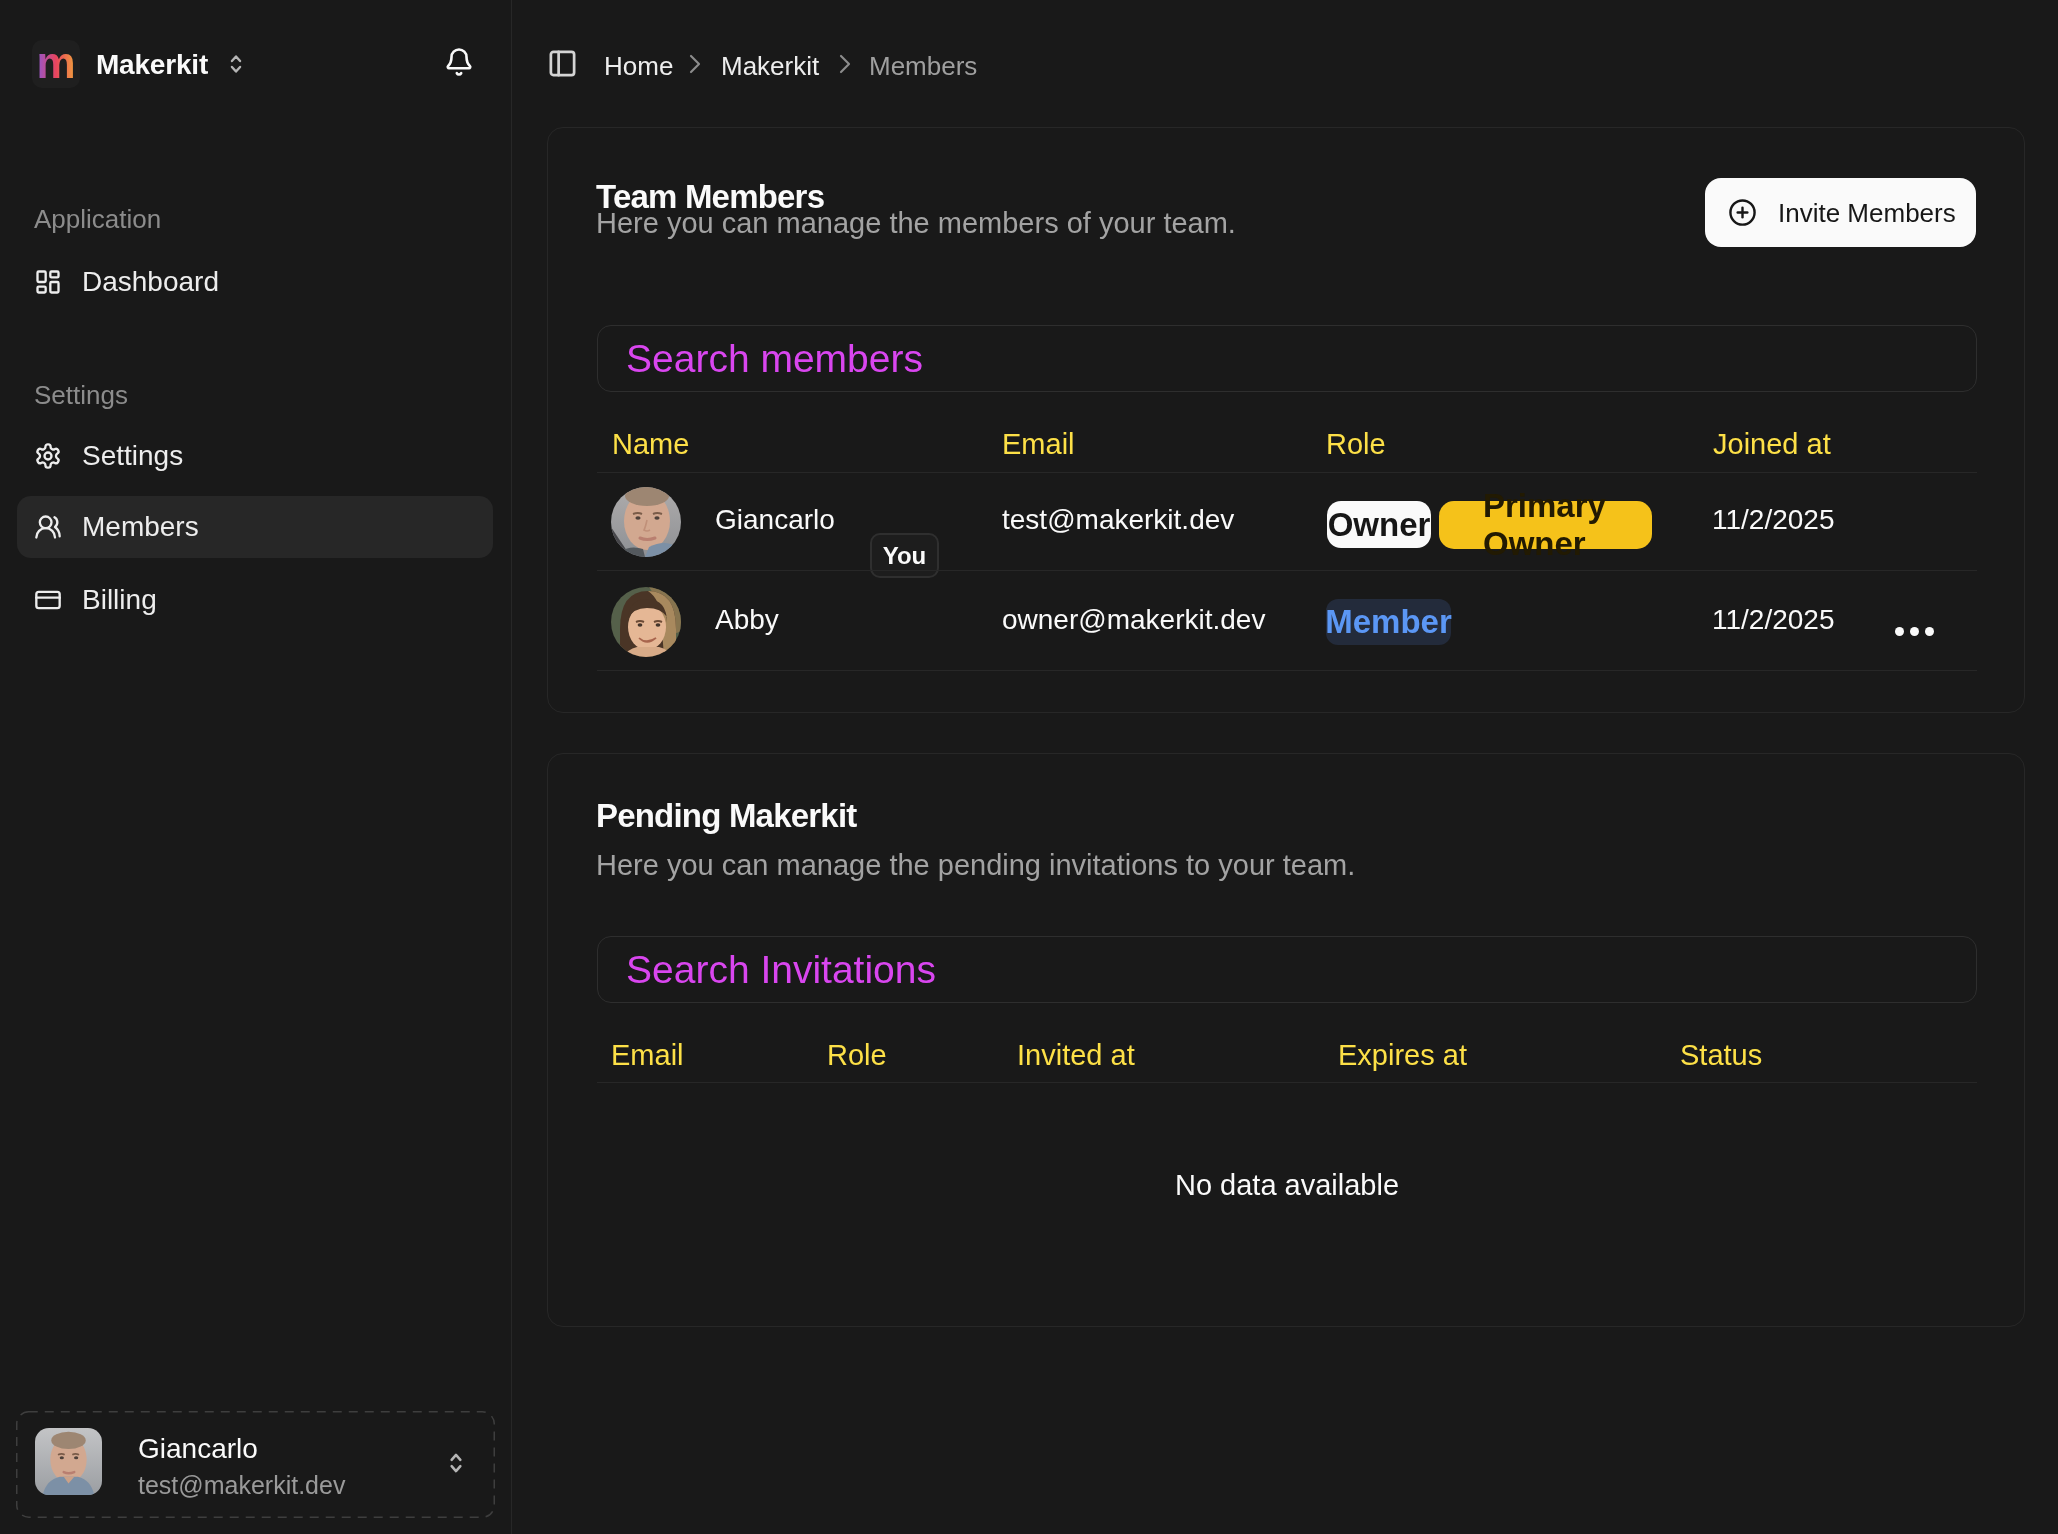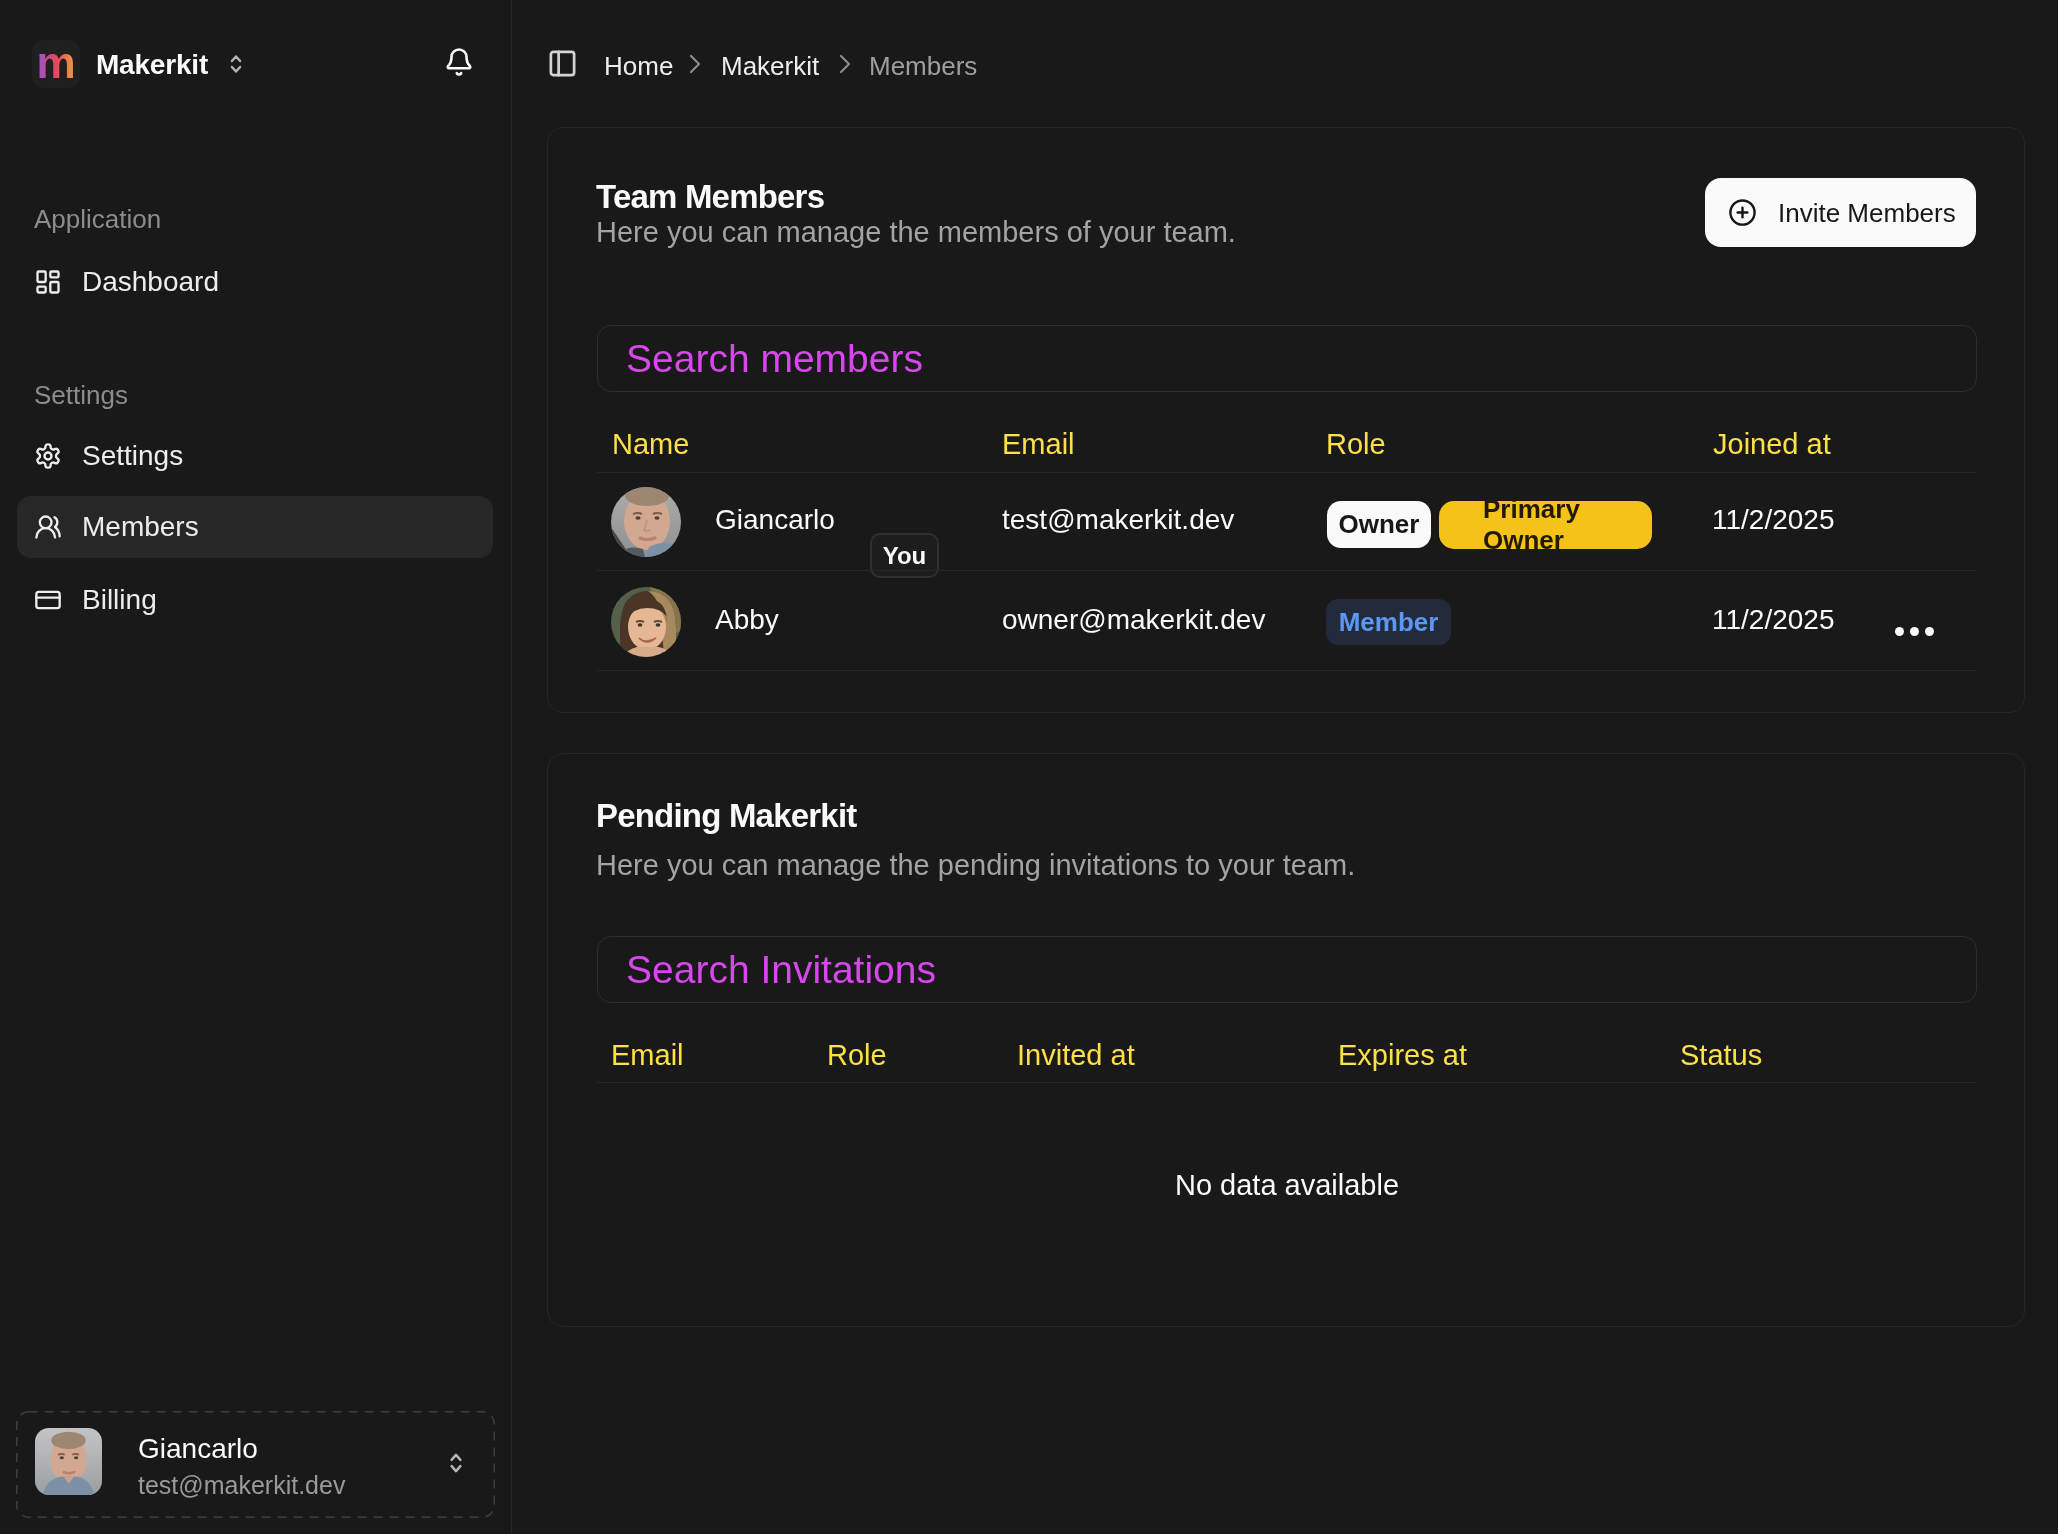--- a/index.html
+++ b/index.html
@@ -20,21 +20,21 @@
 
 .crumbtext { position:absolute; top:51px; font-size:26px; }
 .card { position:absolute; left:547px; width:1478px; border:1px solid #272727; border-radius:16px; }
 .cardtitle { position:absolute; left:48px; font-size:33px; font-weight:700; letter-spacing:-0.8px; }
 .cardsub { position:absolute; left:48px; font-size:29px; color:#a3a3a3; }
 .input { position:absolute; left:49px; width:1380px; height:67px; border:1px solid #2e2e2e; border-radius:14px; }
 .input span { position:absolute; left:28px; top:50%; transform:translateY(-50%); font-size:39px; color:#d946ef; }
 .th { position:absolute; font-size:29px; color:#fde047; }
 .td { position:absolute; font-size:28px; color:#fafafa; }
 .hr { position:absolute; left:49px; width:1380px; height:1px; background:#272727; }
-.badge { position:absolute; display:flex; align-items:center; justify-content:center; font-size:26px; font-weight:600; border-radius:12px; }
+.badge { position:absolute; display:flex; align-items:center; justify-content:center; font-size:33px; font-weight:600; border-radius:12px; }
 </style>
 </head>
 <body>
 <div id="root">
 
   <div id="sidebar">
     <div id="logo">
       <svg width="48" height="48" viewBox="0 0 48 48">
         <defs>
           <linearGradient id="mg" x1="0" y1="0.5" x2="1" y2="0.5">
@@ -135,21 +135,21 @@
       <path d="m9 18 6-6-6-6"></path>
     </svg>
   <div class="crumbtext" style="left:721px; color:#ededed;">Makerkit</div>
   <svg class="abs" style="left:829px; top:48px;" width="32" height="32" viewBox="0 0 24 24" fill="none" stroke="#8c8c8c" stroke-width="1.6" stroke-linecap="round" stroke-linejoin="round">
       <path d="m9 18 6-6-6-6"></path>
     </svg>
   <div class="crumbtext" style="left:869px; color:#9f9f9f;">Members</div>
 
   <div class="card" style="top:127px; height:586px;">
     <div class="cardtitle" style="top:50px;">Team Members</div>
-    <div class="cardsub" style="top:88px;text-align:center;">Here you can manage the members of your team.</div>
+    <div class="cardsub" style="top:79px;text-align:center;">Here you can manage the members of your team.</div>
 
     <div class="abs" style="left:1157px; top:50px; width:271px; height:69px; background:#fafafa; border-radius:16px;">
       <svg class="abs" style="left:23px; top:20px;" width="29" height="29" viewBox="0 0 24 24" fill="none" stroke="#171717" stroke-width="2" stroke-linecap="round" stroke-linejoin="round">
           <circle cx="12" cy="12" r="10"></circle>
           <path d="M8 12h8"></path>
           <path d="M12 8v8"></path>
         </svg>
       <div class="abs" style="left:73px; top:20px; font-size:26px; font-weight:500; color:#171717;">Invite Members</div>
     </div>
 

